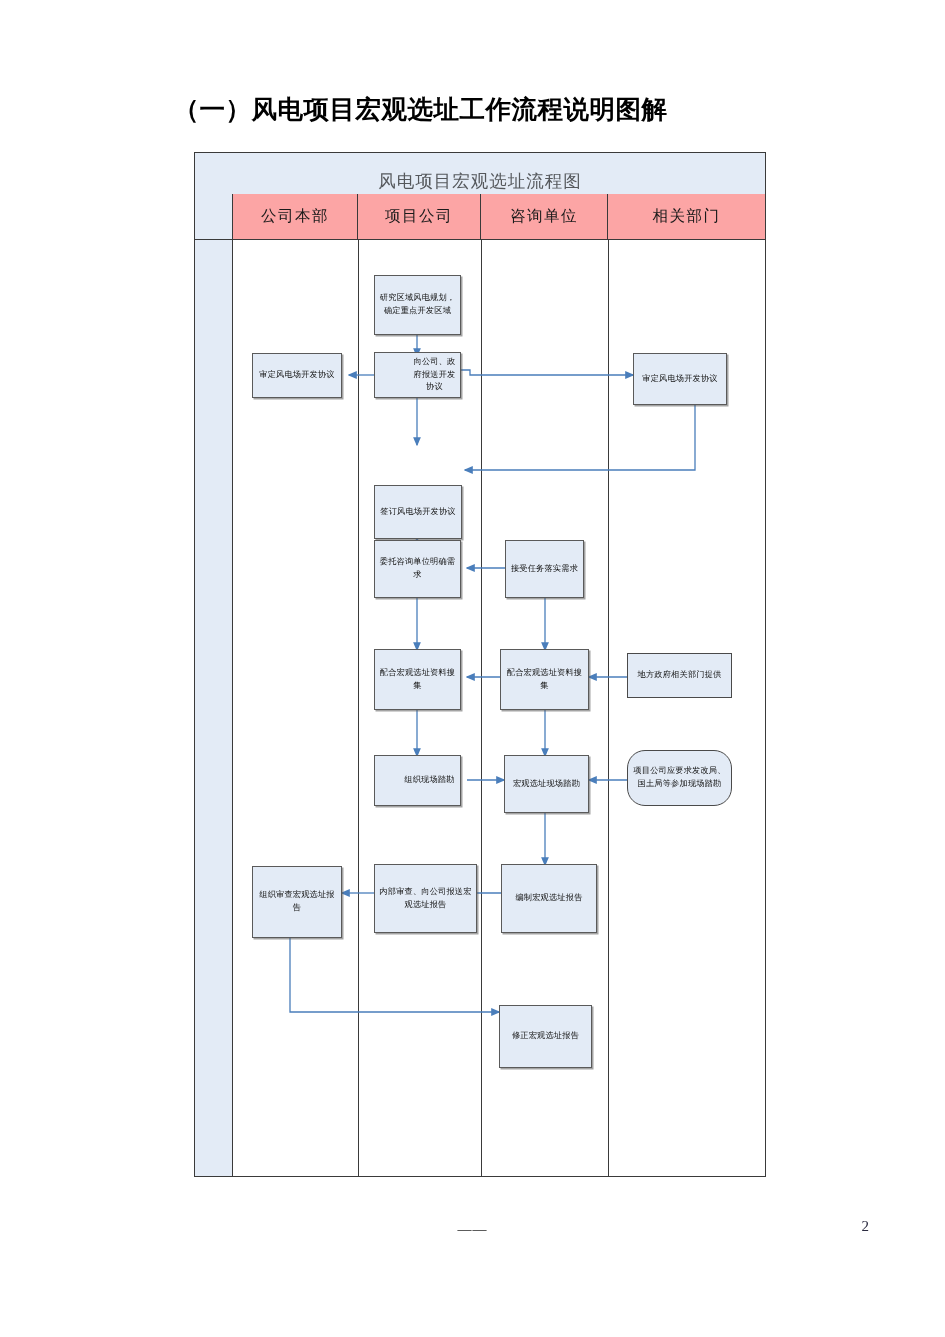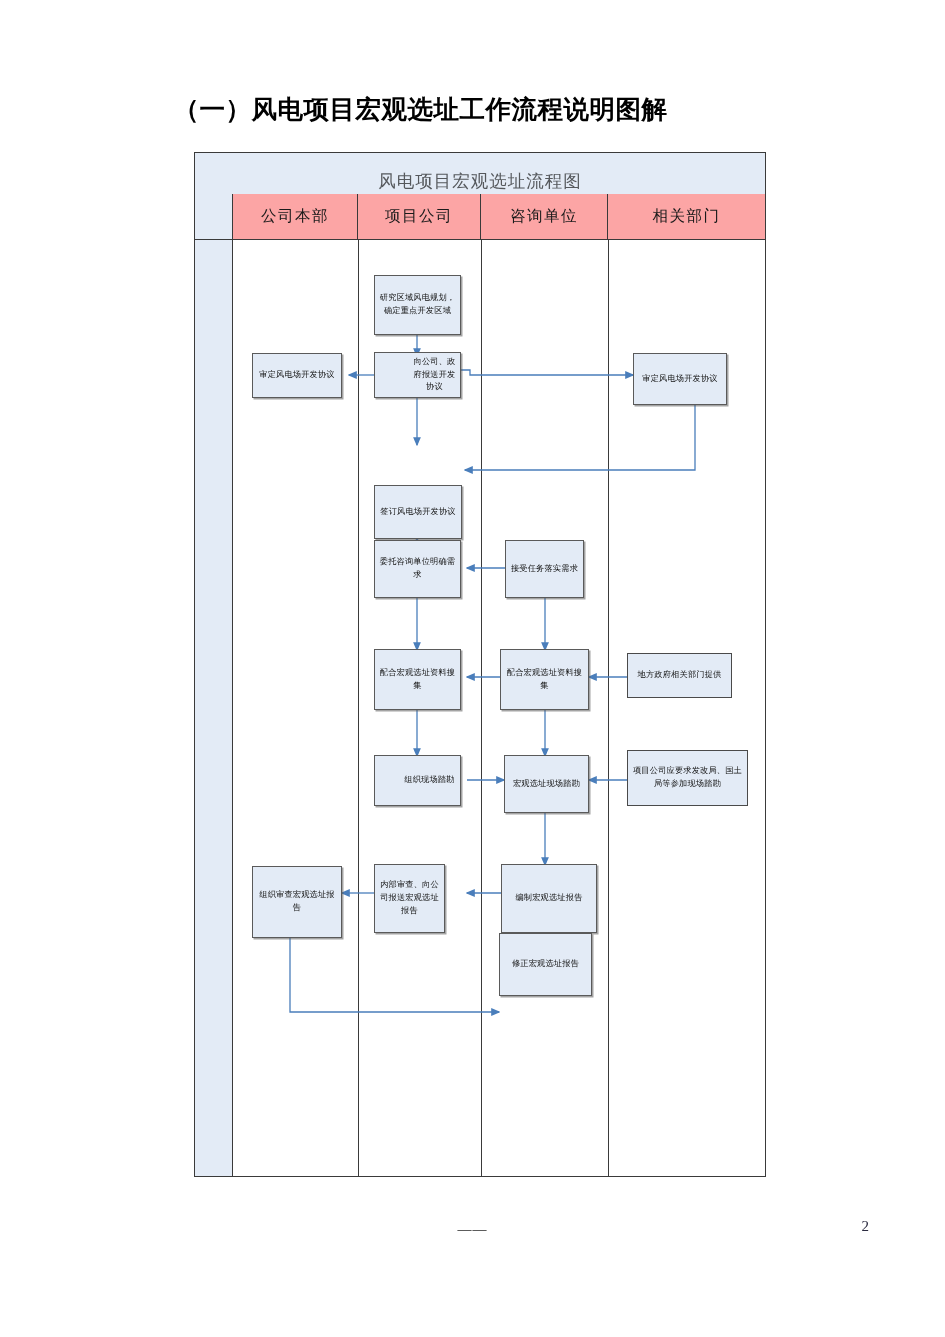--- a/index.html
+++ b/index.html
@@ -275,29 +275,29 @@
     <div class="pbox" style="left:179px; top:496px; width:87px; height:61px;">配合宏观选址资料搜集</div>
 
     <div class="pbox" style="left:305px; top:496px; width:89px; height:61px;">配合宏观选址资料搜集</div>
 
     <div class="pbox plain" style="left:432px; top:500px; width:105px; height:45px;">地方政府相关部门提供</div>
 
     <div class="pbox" style="left:179px; top:602px; width:87px; height:51px;padding-left:28px;">组织现场踏勘</div>
 
     <div class="pbox" style="left:309px; top:602px; width:85px; height:58px;">宏观选址现场踏勘</div>
 
-    <div class="pbox plain" style="left:432px; top:597px; width:121px; height:56px;">项目公司应要求发改局、国土局等参加现场踏勘</div>
+    <div class="pbox plain" style="left:432px; top:597px; width:105px; height:56px;border-radius:18px;">项目公司应要求发改局、国土局等参加现场踏勘</div>
 
     <div class="pbox" style="left:57px; top:713px; width:90px; height:72px;">组织审查宏观选址报告</div>
 
-    <div class="pbox" style="left:179px; top:711px; width:71px; height:69px;">内部审查、向公司报送宏观选址报告</div>
+    <div class="pbox" style="left:179px; top:711px; width:103px; height:69px;">内部审查、向公司报送宏观选址报告</div>
 
     <div class="pbox" style="left:306px; top:711px; width:96px; height:69px;">编制宏观选址报告</div>
 
-    <div class="pbox" style="left:304px; top:780px; width:93px; height:63px;">修正宏观选址报告</div>
+    <div class="pbox" style="left:304px; top:852px; width:93px; height:63px;">修正宏观选址报告</div>
 
   </div>
 
   <div class="footer-dash">——</div>
 
   <div class="footer-page">2</div>
 
 </div>
 
 </body></html>

